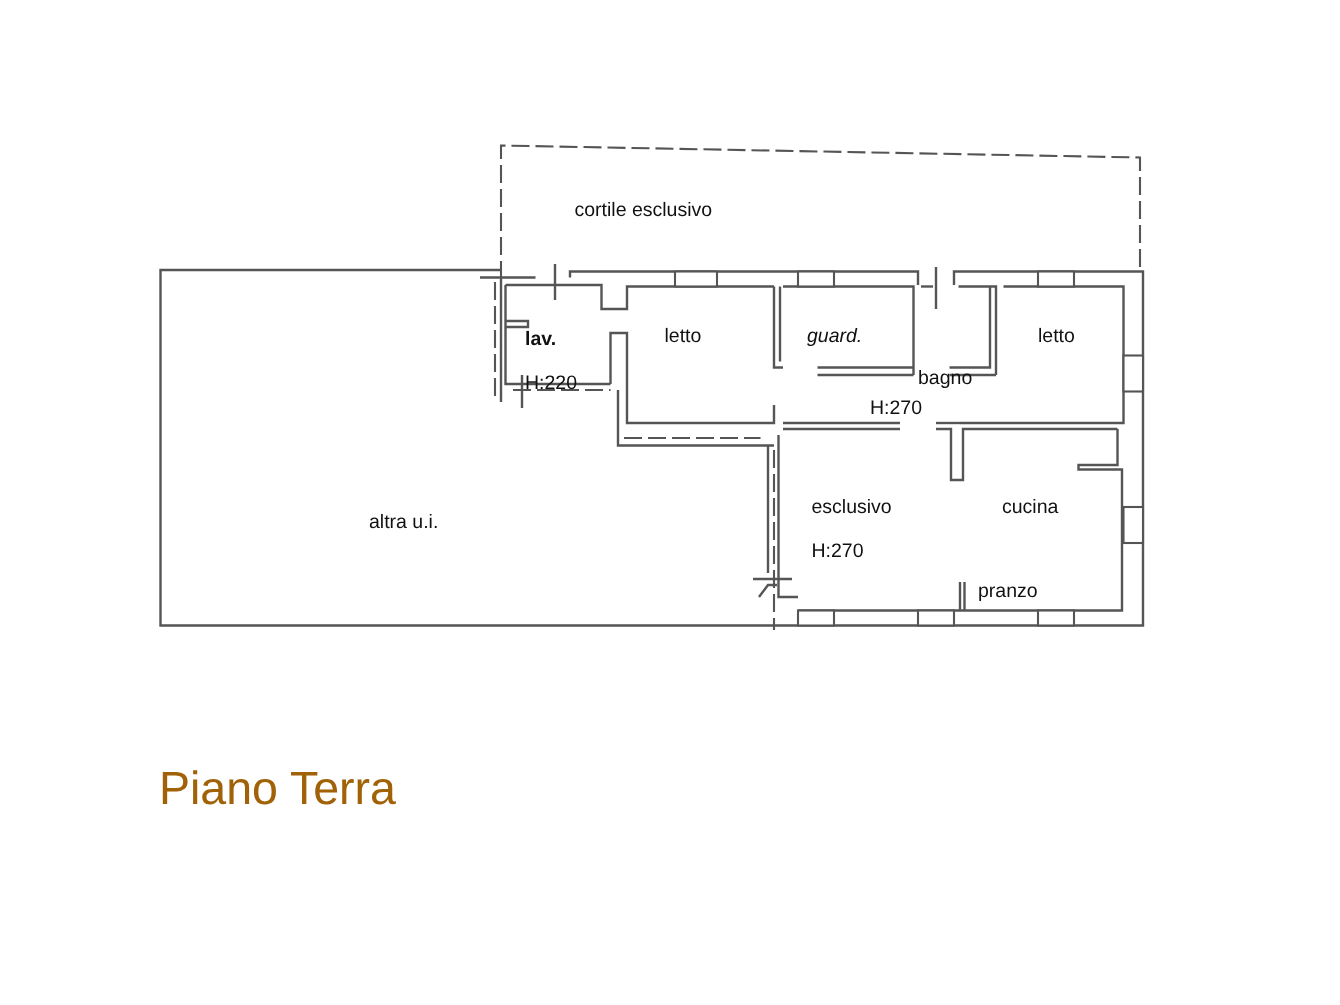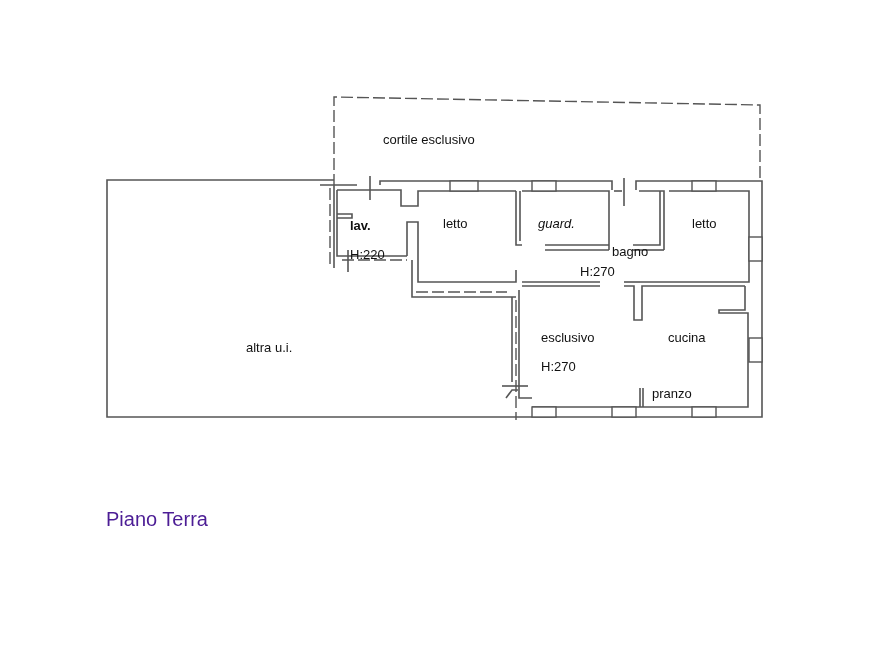--- a/index.html
+++ b/index.html
@@ -1,19 +1,19 @@
 <!DOCTYPE html>
 <html><head>
   <meta charset="utf-8">
   <style>
     html, body { margin: 0; padding: 0; background: #ffffff; }
     body { width: 893px; height: 670px; position: relative; overflow: hidden; font-family: "Liberation Sans", sans-serif; }
     #plan { position: absolute; left: 0; top: 0; }
     .lbl { position: absolute; font-family: "Liberation Sans", sans-serif; font-size: 13px; color: #111; white-space: nowrap; line-height: 15px; }
-    .title { position: absolute; left: 106px; top: 508px; font-family: "Liberation Sans", sans-serif; font-size: 20px; color: #4c1d95; white-space: nowrap; }
+    .title { position: absolute; left: 106px; top: 508px; font-family: "Liberation Sans", sans-serif; font-size: 31px; color: #a16207; white-space: nowrap; }
     .w { stroke: #555; stroke-width: 1.6; fill: none; }
     .d { stroke: #555; stroke-width: 1.4; fill: none; stroke-dasharray: 12 4; }
     .win { stroke: #555; stroke-width: 1.4; fill: #fff; }
   </style>
 </head>
 <body>
 
 <svg id="plan" width="893" height="670" viewBox="0 0 893 670" xmlns="http://www.w3.org/2000/svg">
 
   <g>

